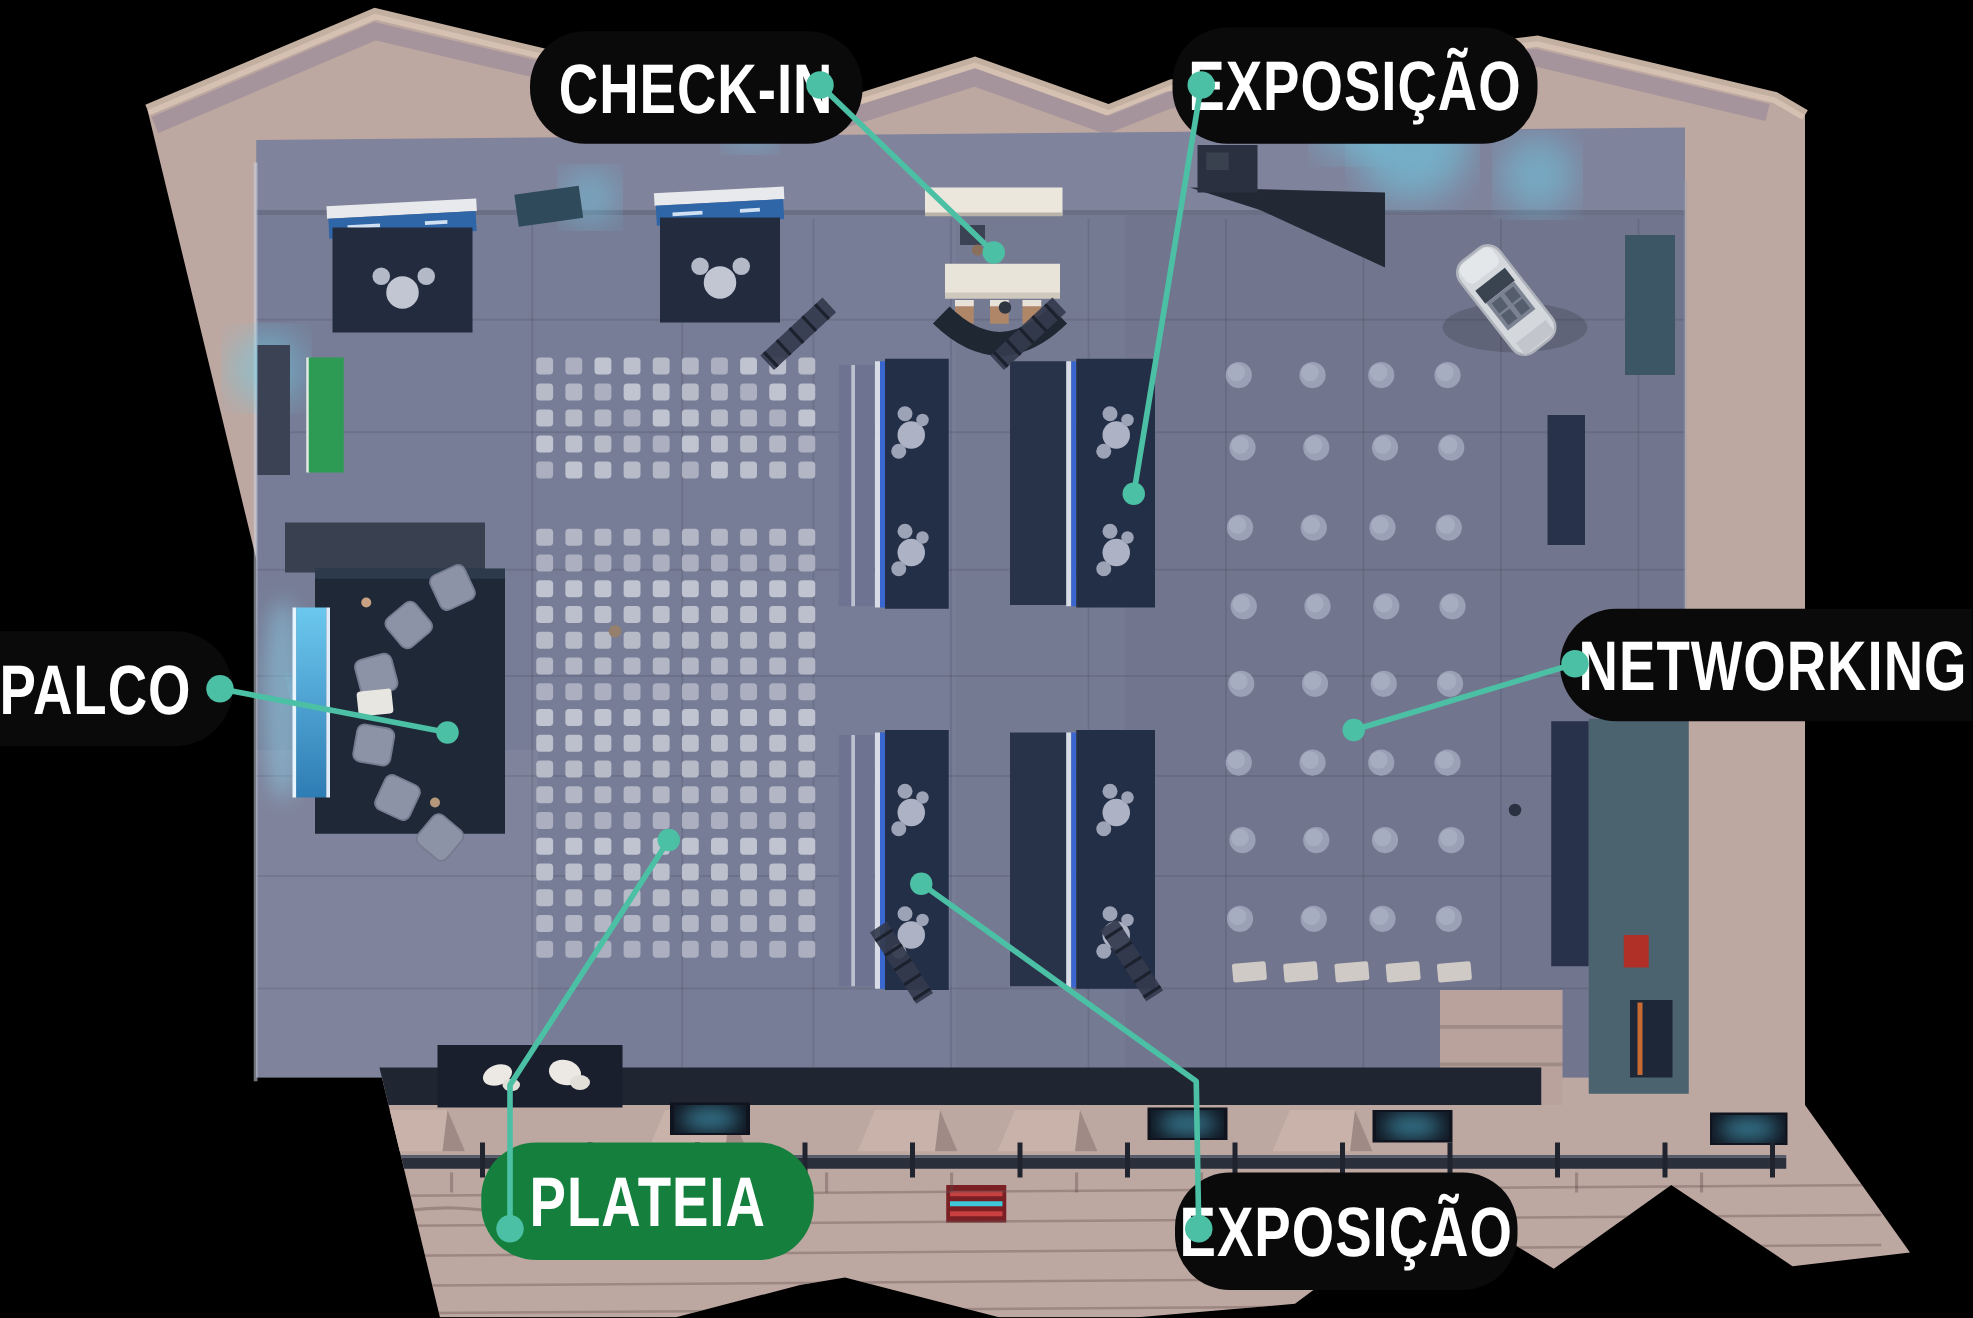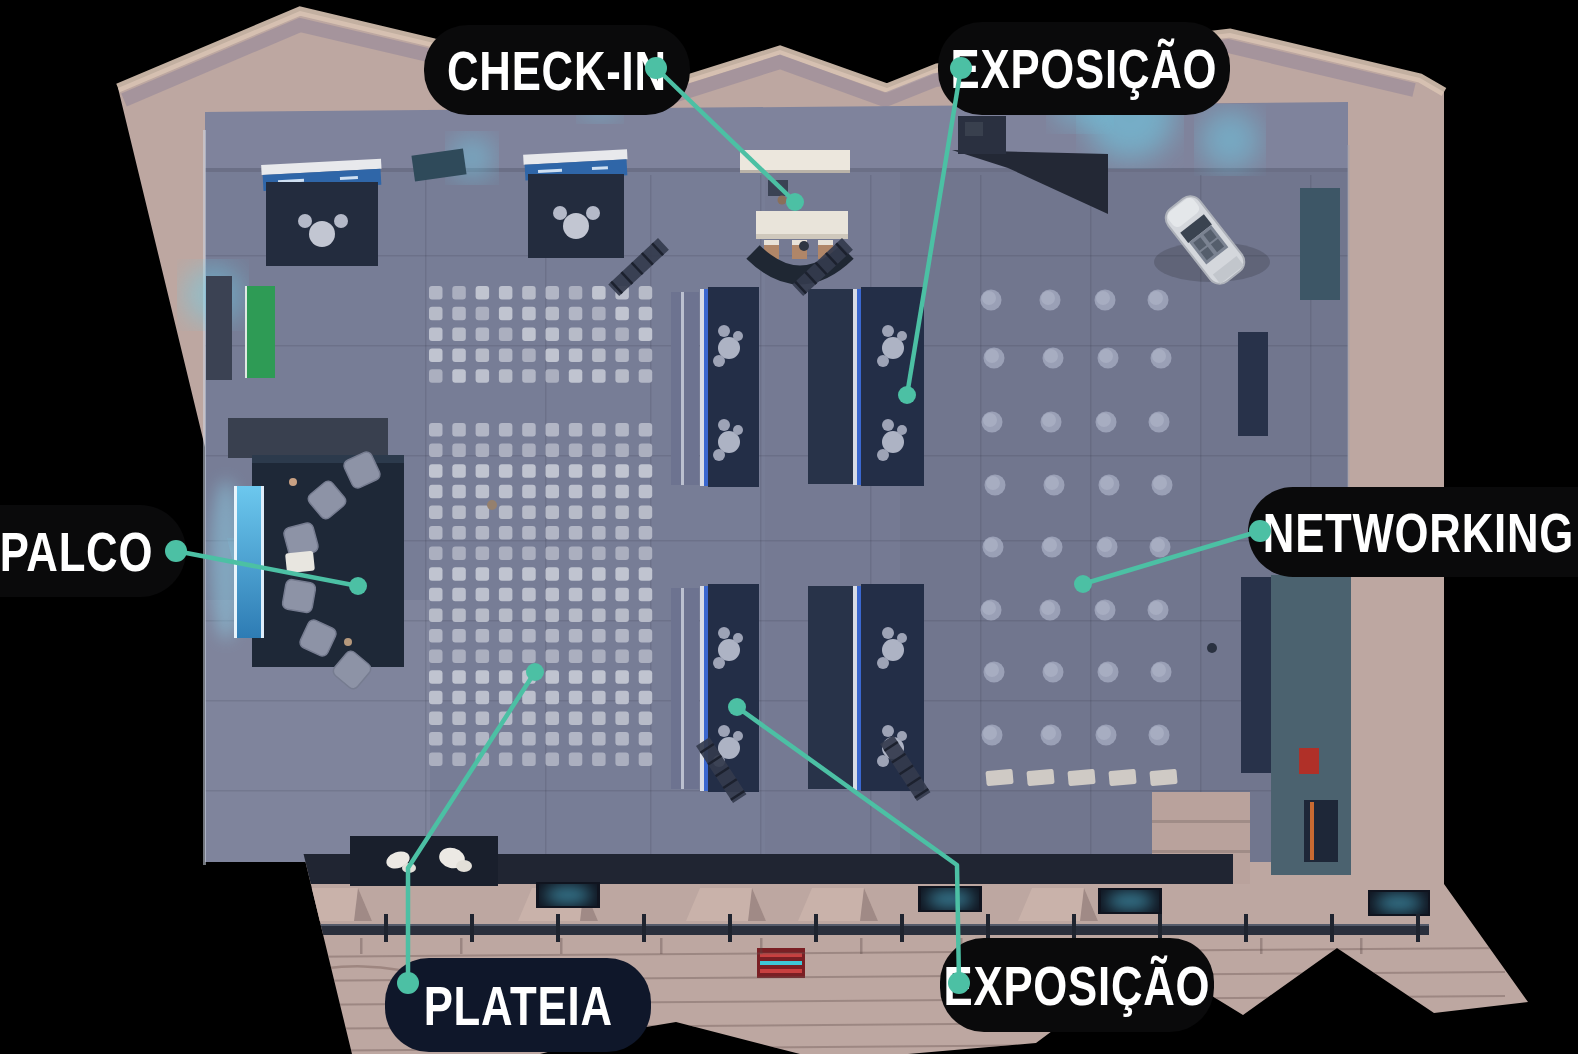--- a/index.html
+++ b/index.html
@@ -660,21 +660,21 @@
 </div>
 <div class="callout" style="left: 938px; top: 22px; width: 292px; height: 93px; background: rgb(10, 10, 11); color: rgb(255, 255, 255); border-radius: 44px;">
   <span>EXPOSIÇÃO</span>
 </div>
 <div class="callout" style="left: -34px; top: 505px; width: 220px; height: 92px; background: rgb(10, 10, 11); color: rgb(255, 255, 255); border-radius: 0px 46px 46px 0px;">
   <span>PALCO</span>
 </div>
 <div class="callout" style="left: 1248px; top: 487px; width: 340px; height: 90px; background: rgb(10, 10, 11); color: rgb(255, 255, 255); border-radius: 46px 0px 0px 46px;">
   <span>NETWORKING</span>
 </div>
-<div class="callout" style="left: 385px; top: 958px; width: 266px; height: 94px; background: #0f172a; color: rgb(255, 255, 255); border-radius: 44px;">
+<div class="callout" style="left: 385px; top: 914px; width: 266px; height: 94px; background: #15803d; color: rgb(255, 255, 255); border-radius: 44px;">
   <span>PLATEIA</span>
 </div>
 <div class="callout" style="left: 940px; top: 938px; width: 274px; height: 94px; background: rgb(10, 10, 11); color: rgb(255, 255, 255); border-radius: 44px;">
   <span>EXPOSIÇÃO</span>
 </div>
 
 <svg class="overlay" width="1578" height="1054" viewBox="0 0 1578 1054">
   <g id="gLeaders">
         <polyline points="656,68 795,202" fill="none" stroke="#4cc0a4" stroke-width="4.5" stroke-linejoin="round"></polyline>
         <circle cx="656" cy="68" r="11" fill="#4cc0a4"></circle>

